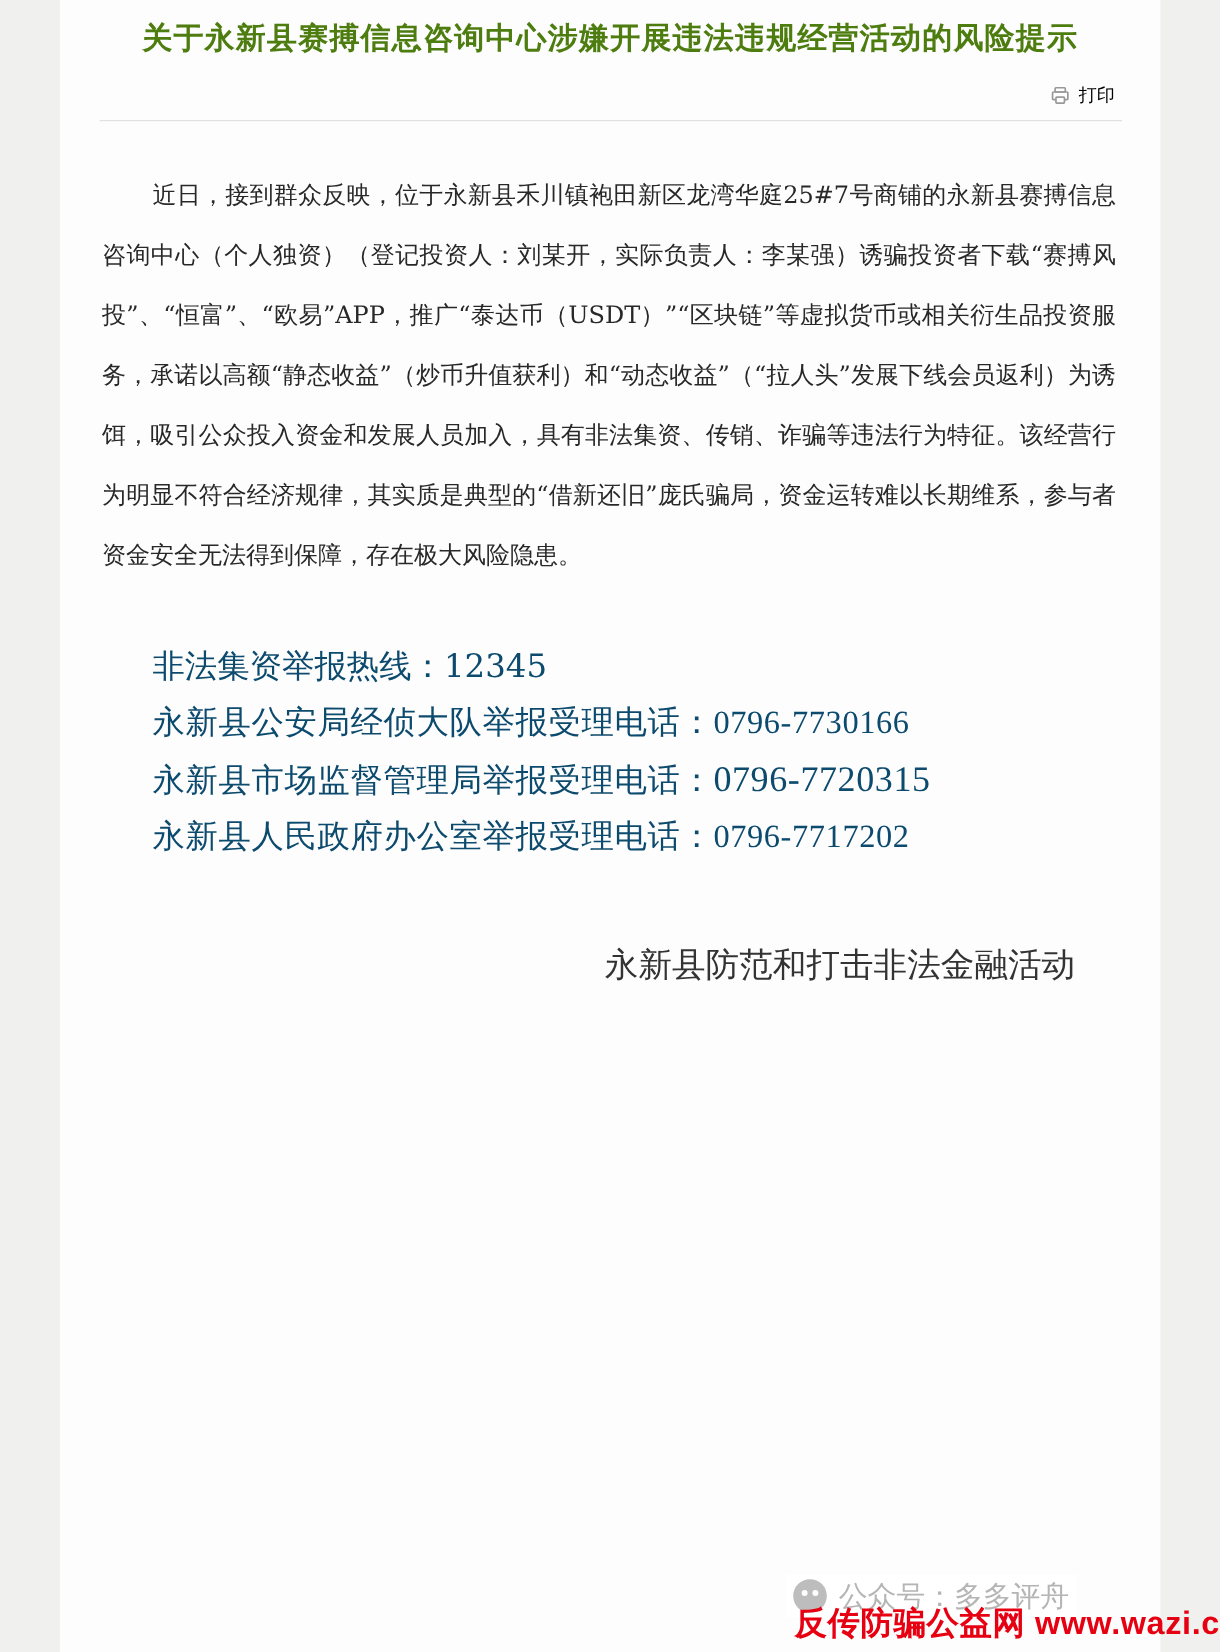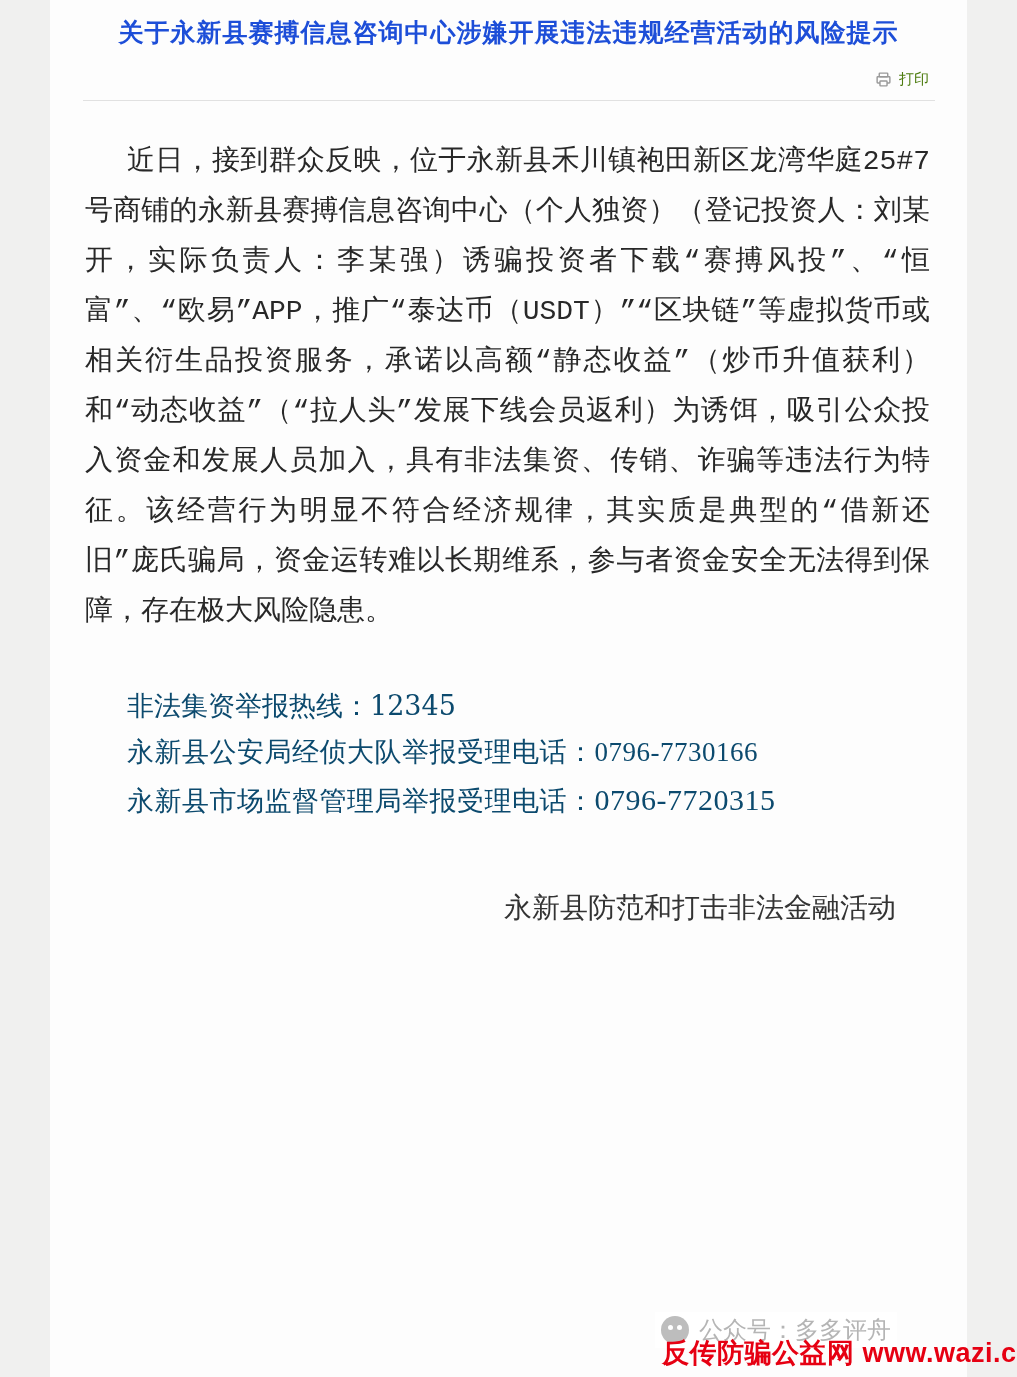--- a/index.html
+++ b/index.html
@@ -17,52 +17,51 @@
     width: 917px; height: 1377px;
     background: #fdfdfd;
   }
   .doc-title {
     padding-top: 16px;
     text-align: center;
     font-family: "Liberation Sans", sans-serif;
     font-weight: 700;
     font-size: 25px;
     line-height: 32px;
-    color: #1d4ed8;
+    color: #4d7c0f;
     letter-spacing: 1px;
   }
   .print-row {
     margin: 22px 38px 0 0;
     text-align: right;
     height: 24px;
   }
   .print-btn {
     display: inline-flex;
     align-items: center;
     gap: 7px;
     background: none;
     border: none;
     cursor: pointer;
-    color: #4d7c0f;
+    color: #000000;
     font-size: 15px;
     font-family: "Liberation Sans", sans-serif;
   }
   .print-btn svg { display: block; }
   .divider {
     margin: 6px 32px 0 33px;
     border-bottom: 1px solid #e1e1e1;
   }
   .article {
     margin: 36px 37px 0 35px;
-    font-size: 28px;
+    font-size: 20px;
     line-height: 50px;
     text-align: justify;
     text-justify: inter-character;
     color: #282828;
-    font-family: Liberation Mono, monospace;
   }
   .article p { text-indent: 42px; }
   .hotlines {
     margin: 45px 37px 0 35px;
     font-size: 27px;
     color: #0c4a6e;
   }
   .hotline {
     padding-left: 42px;
     line-height: 47px;
@@ -140,20 +139,21 @@
   <div class="divider"></div>
 
   <div class="article">
     <p>近日，接到群众反映，位于永新县禾川镇袍田新区龙湾华庭25#7号商铺的永新县赛搏信息咨询中心（个人独资）（登记投资人：刘某开，实际负责人：李某强）诱骗投资者下载“赛搏风投”、“恒富”、“欧易”APP，推广“泰达币（USDT）”“区块链”等虚拟货币或相关衍生品投资服务，承诺以高额“静态收益”（炒币升值获利）和“动态收益”（“拉人头”发展下线会员返利）为诱饵，吸引公众投入资金和发展人员加入，具有非法集资、传销、诈骗等违法行为特征。该经营行为明显不符合经济规律，其实质是典型的“借新还旧”庞氏骗局，资金运转难以长期维系，参与者资金安全无法得到保障，存在极大风险隐患。</p>
   </div>
 
   <div class="hotlines">
     <div class="hotline"><span>非法集资举报热线：</span><span>12345</span></div>
     <div class="hotline sans"><span>永新县公安局经侦大队举报受理电话：</span><span>0796-7730166</span></div>
     <div class="hotline sans"><span>永新县市场监督管理局举报受理电话：</span><span class="num-small">0796-7720315</span></div>
+    <div class="hotline sans"><span>永新县人民政府办公室举报受理电话：</span><span>0796-7717202</span></div>
   </div>
 
   <div class="signature">
     <div>永新县防范和打击非法金融活动</div>
 
   </div>
 
 </div>
 
 <div class="wm-account">

